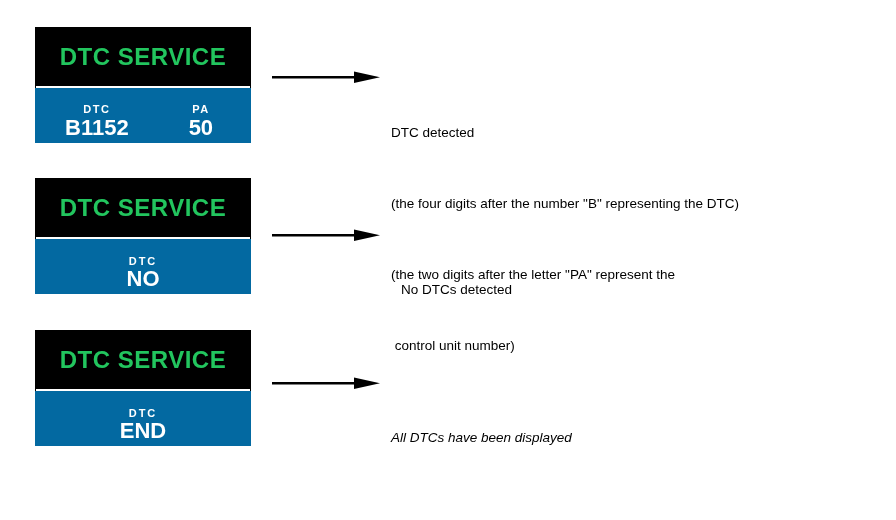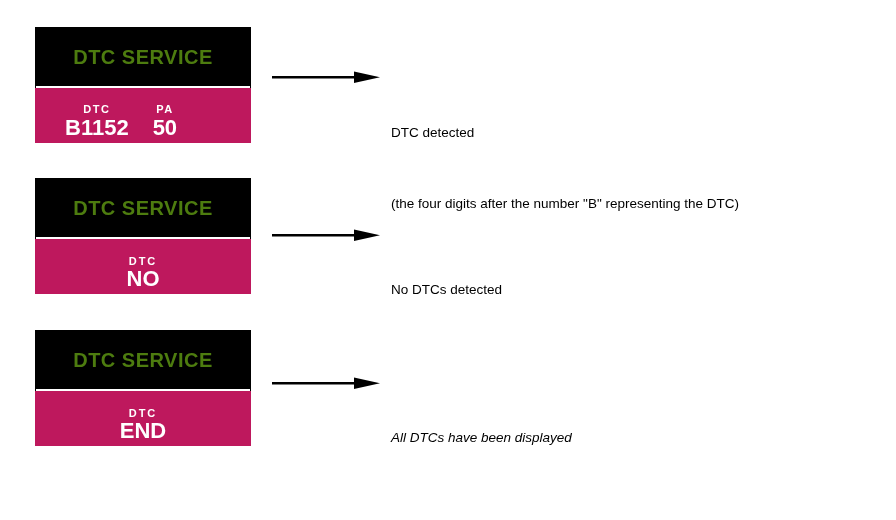--- a/index.html
+++ b/index.html
@@ -24,54 +24,54 @@
     background: #000000;
   }
   .display .title-row {
     height: 59px;
     display: flex;
     align-items: center;
     justify-content: center;
     background: #000000;
   }
   .display .title-text {
-    color: #4d7c0f;
-    font-size: 20px;
+    color: #22c55e;
+    font-size: 24px;
     font-weight: bold;
     letter-spacing: 0.5px;
     font-family: "Liberation Sans", sans-serif;
     line-height: 1;
   }
   .display .divider {
     height: 2px;
     background: #ffffff;
     margin: 0 1px;
   }
   .display .value-row {
     height: 55px;
-    background: #be185d;
+    background: #0369a1;
     position: relative;
   }
 
   
   .value-row.two-col {
     display: flex;
     align-items: flex-end;
     justify-content: flex-start;
     padding: 0 8px 4px 8px;
     box-sizing: border-box;
   }
   .code-group {
     display: flex;
     flex-direction: column;
     align-items: center;
     line-height: 1;
   }
   .code-group.dtc-group { margin-left: 22px; }
-  .code-group.pa-group { margin-left: 24px; }
+  .code-group.pa-group { margin-left: 60px; }
 
   .mini-label {
     color: #ffffff;
     font-size: 11px;
     font-weight: bold;
     letter-spacing: 1.5px;
     font-family: "Liberation Sans", sans-serif;
     margin-bottom: 2px;
     align-self: center;
   }
@@ -175,21 +175,23 @@
 <div class="arrow" style="left:272px; top:376px; width:108px;">
   <svg width="108" height="14" viewBox="0 0 108 14">
     <rect x="0" y="6" width="88" height="2.5" fill="#000000"></rect>
     <polygon points="82,1.5 108,7.2 82,13" fill="#000000"></polygon>
   </svg>
 </div>
 
 <div class="annotation" style="left:391px; top:70px;">
   <span class="line">DTC detected</span>
   <span class="line">(the four digits after the number "B" representing the DTC)</span>
+  <span class="line">(the two digits after the letter "PA" represent the</span>
+  <span class="line"> control unit number)</span>
 </div>
 
-<div class="annotation" style="left:391px; top:227px;">
+<div class="annotation" style="left:401px; top:227px;">
   <span class="line">No DTCs detected</span>
 </div>
 
 <div class="annotation" style="left:391px; top:375px;font-style:italic;">
   <span class="line">All DTCs have been displayed</span>
 </div>
 
 </body></html>

